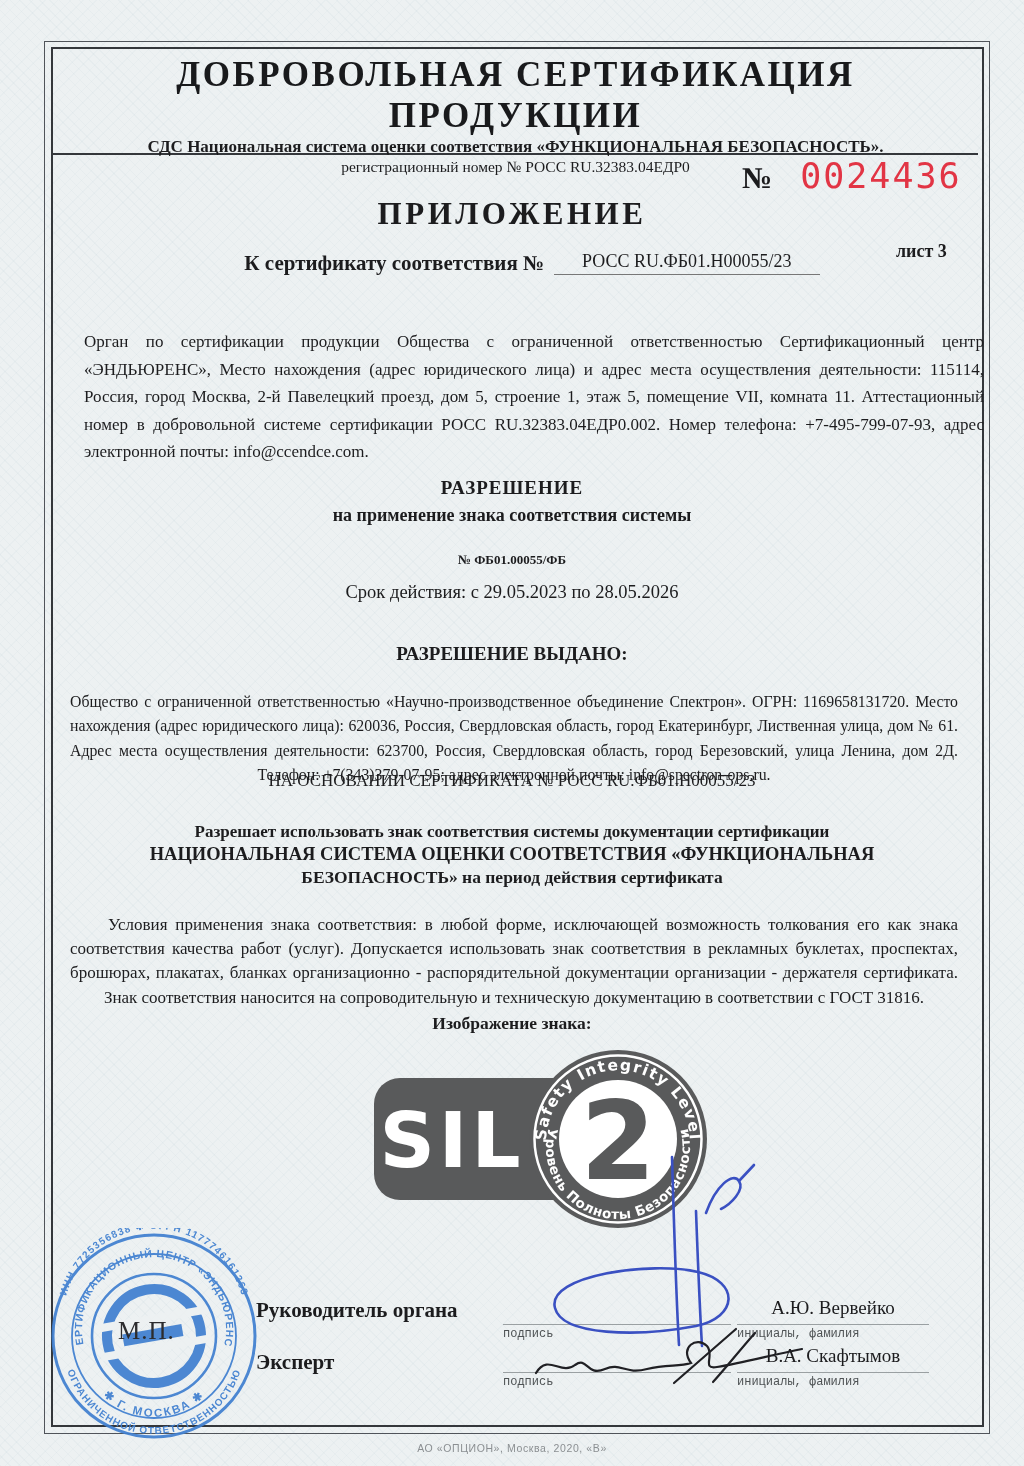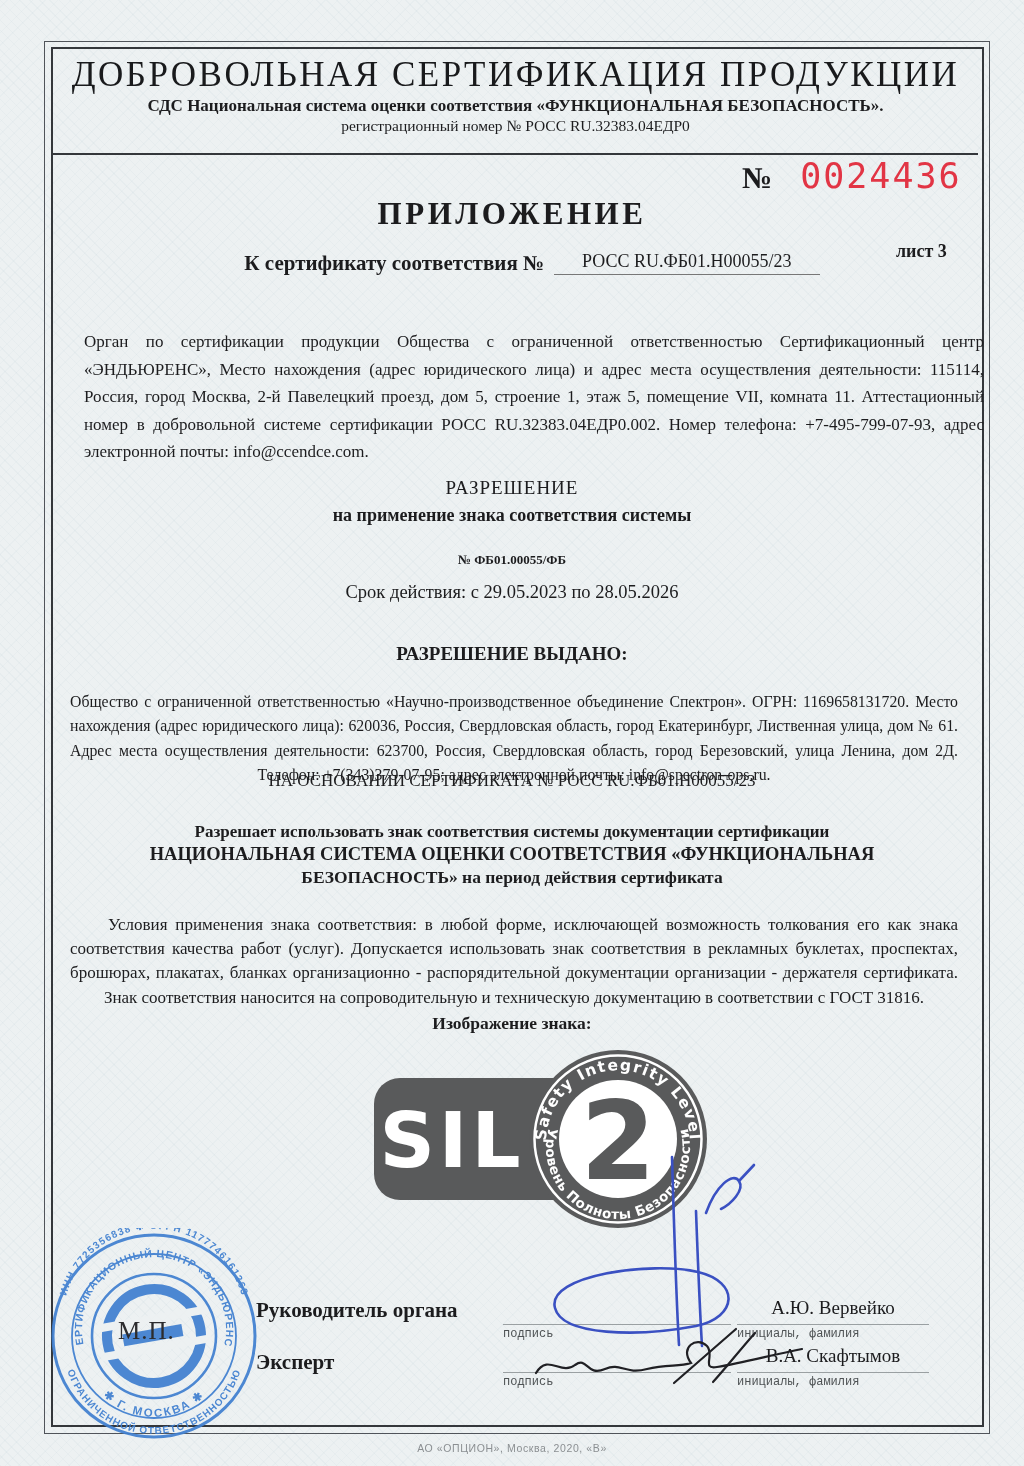--- a/index.html
+++ b/index.html
@@ -9,32 +9,32 @@
     background-image:
       repeating-linear-gradient(45deg, rgba(170,195,205,0.10) 0 1px, transparent 1px 7px),
       repeating-linear-gradient(-45deg, rgba(170,195,205,0.08) 0 1px, transparent 1px 9px);
     font-family:"Liberation Serif", serif; color:#1c1c1e;
   }
   .abs{position:absolute;}
   .ctr{left:0; width:1024px; text-align:center;}
   .outer-frame{left:44px; top:41px; width:944px; height:1391px; border:1.5px solid #50545a;}
   .inner-frame{left:51px; top:47px; width:929px; height:1376px; border:2px solid #34373b;}
   .header-box{left:53px; top:49px; width:925px; height:99px; border-bottom:2.5px solid #34373b; text-align:center; padding-top:5px;}
-  .doc-title{font-size:35px; font-weight:normal; letter-spacing:2.5px; line-height:41px; color:#191a1c;}
+  .doc-title{font-size:35px; font-weight:bold; letter-spacing:2.5px; line-height:41px; color:#191a1c;}
   .doc-subtitle{font-size:17px; font-weight:bold; line-height:21px;text-align:center;}
   .reg-line{font-size:15.5px; line-height:19.5px;}
   .cert-number{left:742px; top:156px; white-space:nowrap;}
   .num-sign{font-size:30px; font-weight:bold; vertical-align:baseline;}
   .num-value{font-family:"DejaVu Sans Mono", monospace; font-size:35px; letter-spacing:2px; color:#e23545; margin-left:28px;}
   .appendix-title{top:196px; font-size:31px; font-weight:bold; letter-spacing:3.5px;}
   .sheet-label{left:896px; top:219px; font-size:18px; font-weight:bold;margin-top:22px;}
   .to-cert{top:251px; font-size:21px; font-weight:bold;padding-left:20px;}
   .to-cert .cert-no{font-size:18px; font-weight:normal; border-bottom:1.5px solid #777; padding:0 28px 3px 28px; margin-left:10px; position:relative; top:-3px;}
   .p-org{left:84px; top:311px; width:900px; font-size:17px; line-height:27.5px; text-align:justify;}
-  .h-perm{top:477px; font-size:19px; font-weight:normal; letter-spacing:1px;}
+  .h-perm{top:477px; font-size:19px; font-weight:bold; letter-spacing:1px;}
   .h-perm-sub{top:505px; font-size:18px; font-weight:bold;}
   .h-perm-num{top:552px; font-size:13px; font-weight:bold;}
   .validity{top:582px; font-size:18.5px;}
   .h-issued{top:643px; font-size:19px; font-weight:bold;}
   .p-issued{left:70px; top:674px; width:888px; font-size:15.8px; line-height:24.4px; text-align:justify; text-align-last:center;}
   .basis{top:771px; font-size:17px;}
   .grant1{top:822px; font-size:17px; font-weight:bold;}
   .grant2{top:844px; font-size:18.5px; font-weight:bold;}
   .grant3{top:867px; font-size:17.5px; font-weight:bold;}
   .p-cond{left:70px; top:896px; width:888px; font-size:17px; line-height:24.2px; text-align:justify; text-align-last:center; text-indent:38px;}

